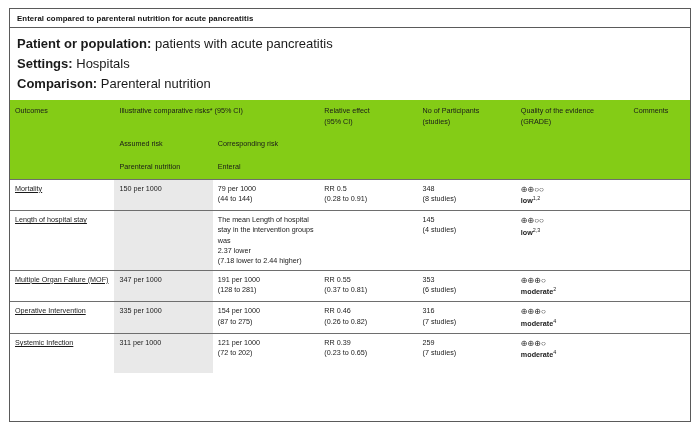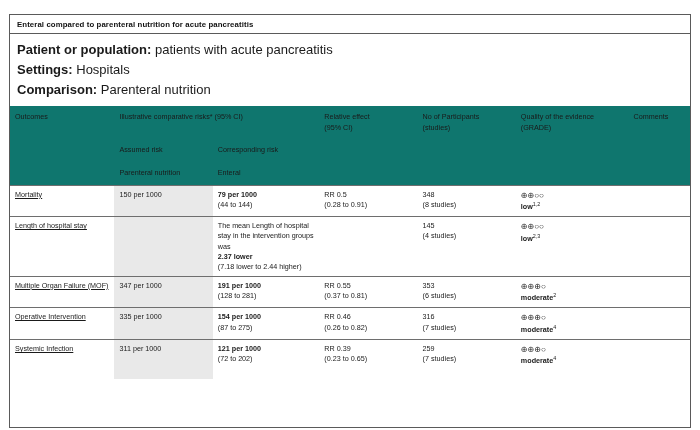--- a/index.html
+++ b/index.html
@@ -10,21 +10,21 @@
     background: #ffffff;
     font-family: "Liberation Sans", sans-serif;
     font-size: 7.5px;
     color: #1a1a1a;
     overflow: hidden;
   }
   .page {
     position: relative;
     width: 700px;
     height: 430px;
-    padding: 14px 9px 6px 9px;
+    padding: 8px 9px 6px 9px;
   }
   .sheet {
     border: 1px solid #5a5a5a;
     width: 682px;
     height: 414px;
     position: relative;
     background: #fff;
   }
   
   .title {
@@ -52,34 +52,34 @@
   }
   table.sof td, table.sof th {
     vertical-align: top;
     padding: 4px 5px 4px 5px;
     font-size: 7.2px;
     line-height: 1.4;
     text-align: left;
     font-weight: normal;
   }
   .hdr-band td {
-    background: #0f766e;
+    background: #84cc16;
     font-weight: bold;
     font-size: 7.3px;
     border: none;
   }
   .hdr-band.r1 td { padding-top: 6px; padding-bottom: 7px; }
   .hdr-band.r2 td { padding-top: 5px; padding-bottom: 8px; }
   .hdr-band.r3 td { padding-top: 5px; padding-bottom: 7px; }
 
   .shade { background: #e9e9e9; }
 
   .row-line td { border-top: 1px solid #6e6e6e; }
 
-  .bold { font-weight: bold; }
+  .bold { font-weight: normal; }
   .outcome { font-weight: bold; text-decoration: underline; }
   .sub { display: block; }
   .grade { letter-spacing: 0px; font-size: 8px; }
   .qual { font-weight: bold; }
   sup { font-size: 5.4px; vertical-align: super; }
   .tight { line-height: 1.35; }
   .spacer-row td { height: 6px; padding: 0; }
 
   .col-a { width: 102px; }
   .col-b { width: 96px; }

